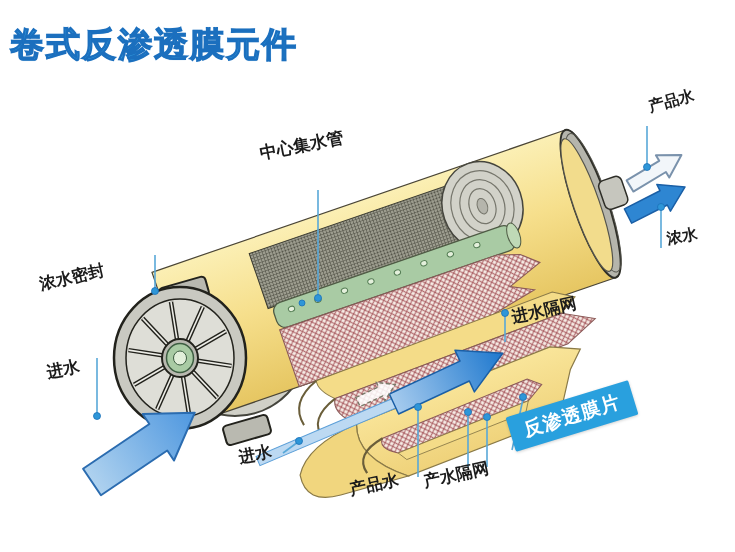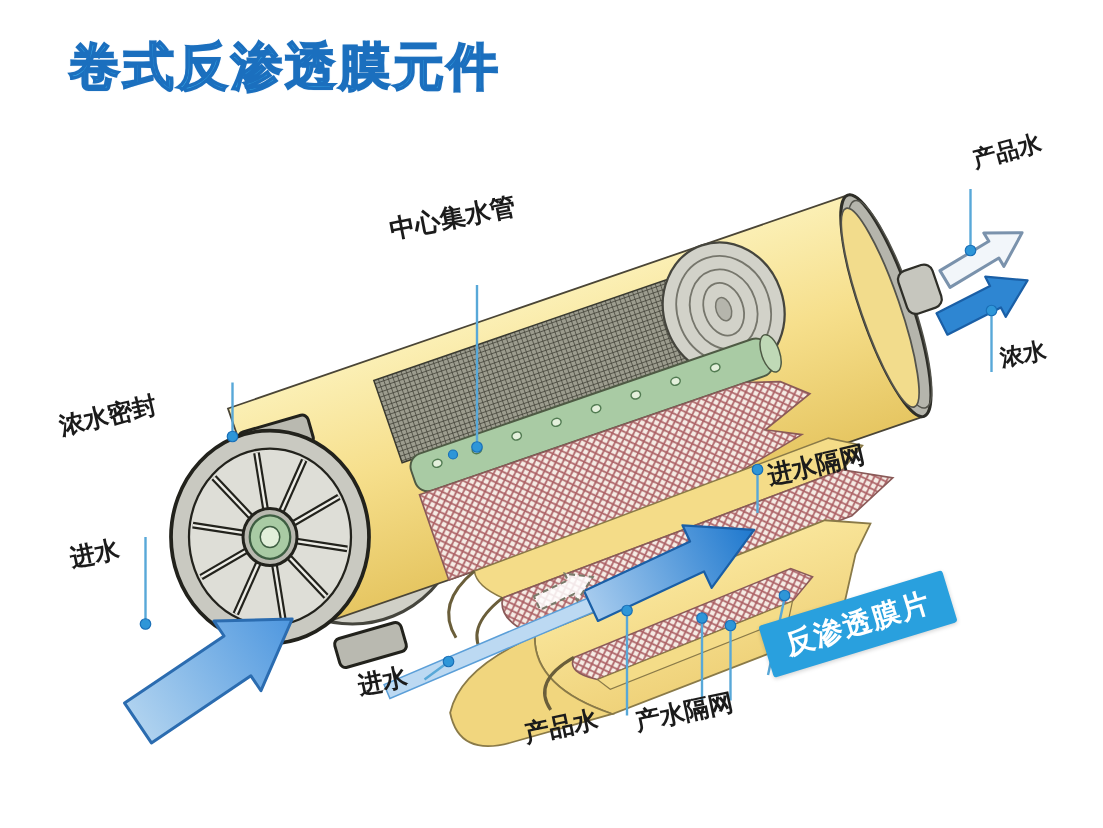--- a/index.html
+++ b/index.html
@@ -1,20 +1,20 @@
 <!DOCTYPE html>
 <html><head>
 <meta charset="utf-8">
 <style>
   html,body{margin:0;padding:0;background:#ffffff;}
   #stage{position:relative;width:735px;height:552px;background:#ffffff;overflow:hidden;
          font-family:"Liberation Sans","DejaVu Sans",sans-serif;}
   #stage svg{position:absolute;left:0;top:0;}
   .title{position:absolute;left:10px;top:22px;font-size:34px;font-weight:bold;letter-spacing:2px;
-         color:#3AACEA;-webkit-text-stroke:1.2px #1B6FBE;text-shadow:0 0 1px #1B6FBE;white-space:nowrap;margin-left:36px;}
+         color:#3AACEA;-webkit-text-stroke:1.2px #1B6FBE;text-shadow:0 0 1px #1B6FBE;white-space:nowrap;}
   .lbl{position:absolute;font-weight:600;font-size:16.5px;color:#1b1b1b;white-space:nowrap;
        transform-origin:left center;}
   .lbl-center-tube{left:260px;top:142px;font-size:17px;transform:rotate(-11deg);}
   .lbl-product-top{left:649px;top:97px;font-size:15.5px;transform:rotate(-15deg);}
   .lbl-concentrate{left:667px;top:229px;font-size:15.5px;transform:rotate(-10deg);}
   .lbl-brine-seal{left:40px;top:274px;transform:rotate(-13deg);}
   .lbl-feed-left{left:47px;top:362px;transform:rotate(-12deg);}
   .lbl-feed-spacer{left:512px;top:307px;transform:rotate(-13deg);}
   .lbl-feed-bottom{left:239px;top:447px;transform:rotate(-12deg);}
   .lbl-product-bottom{left:350px;top:479px;transform:rotate(-12deg);}

